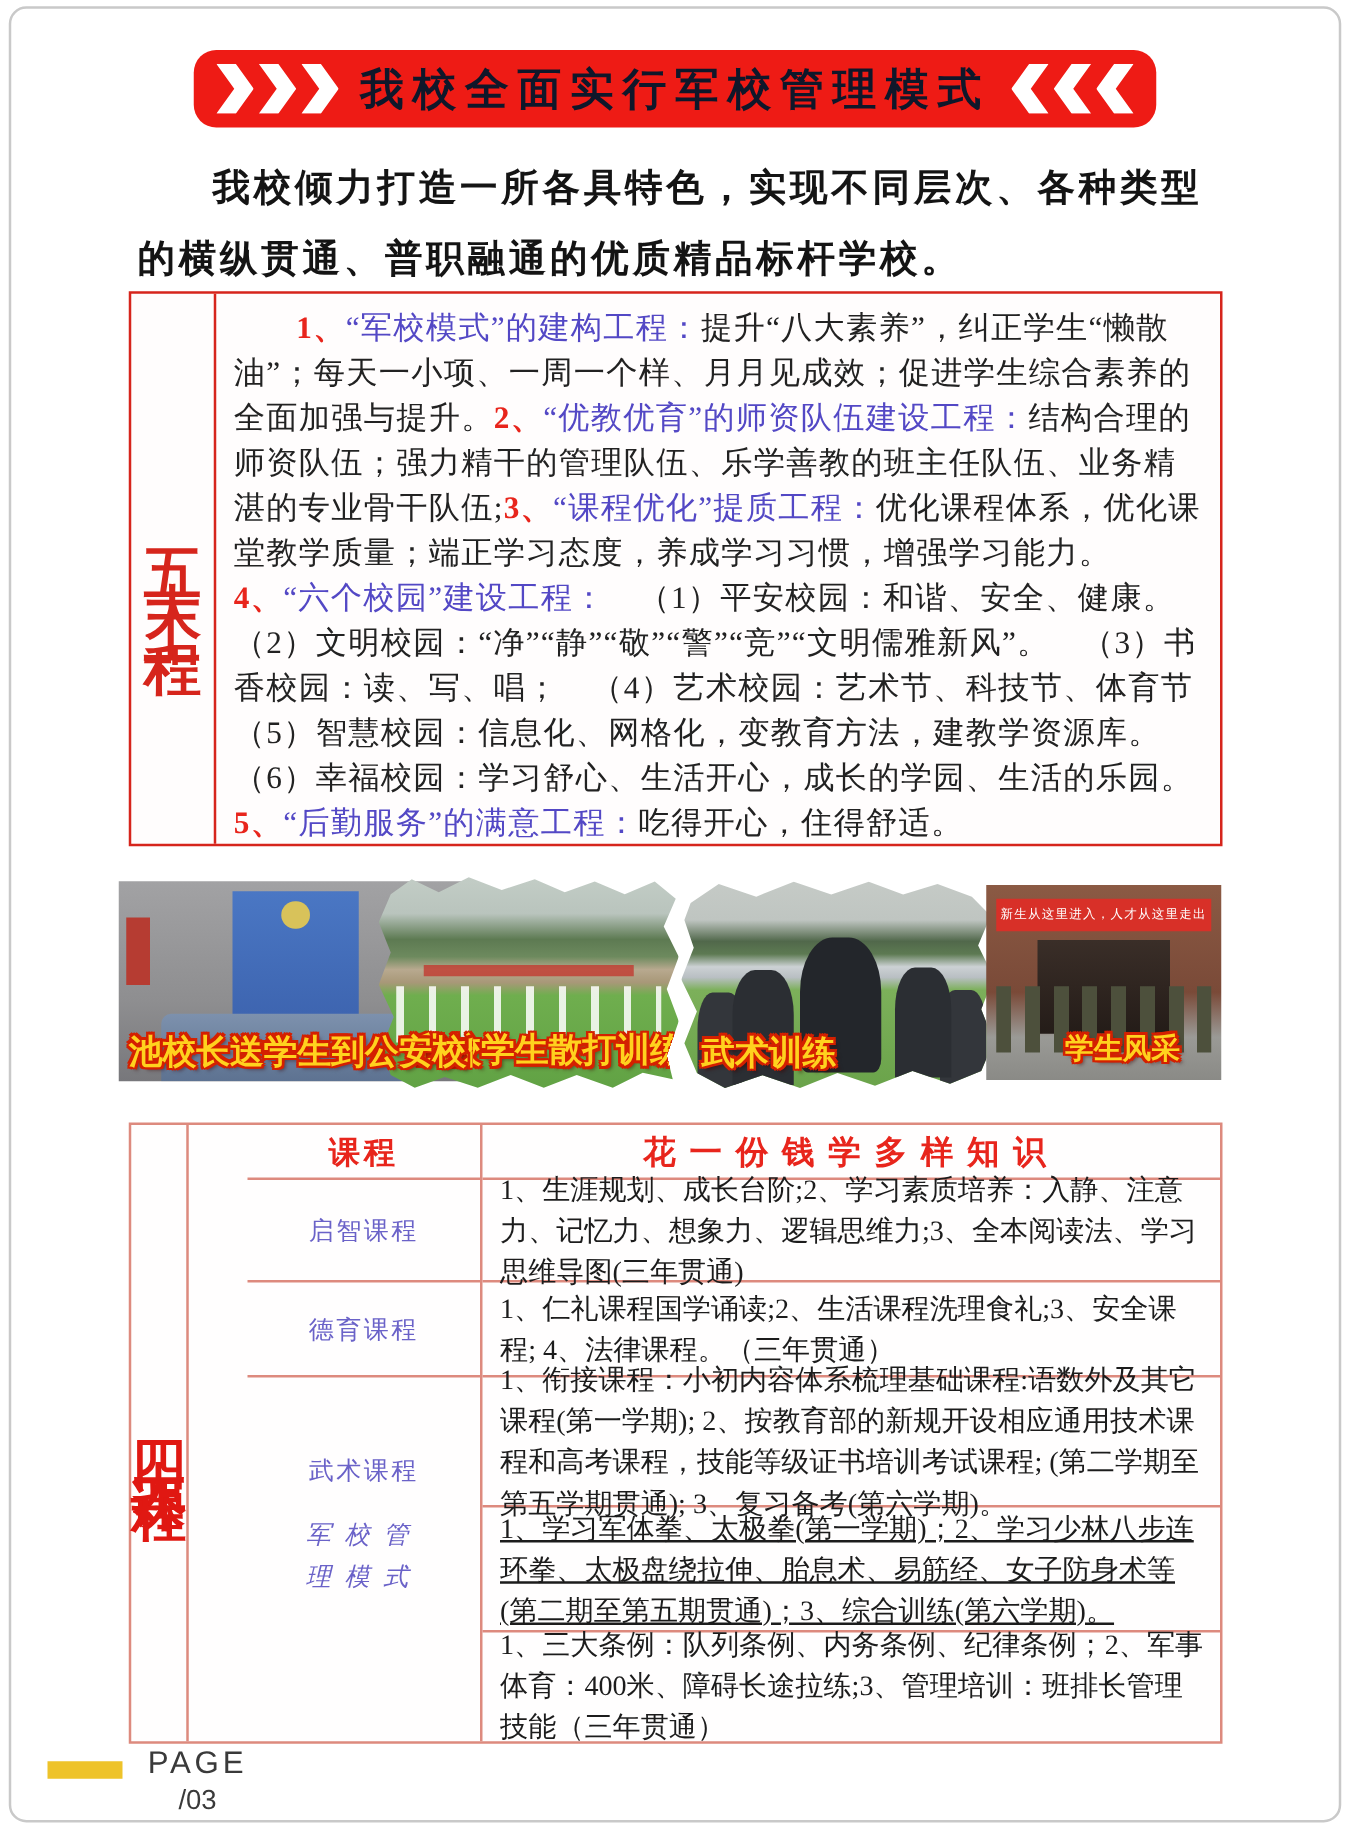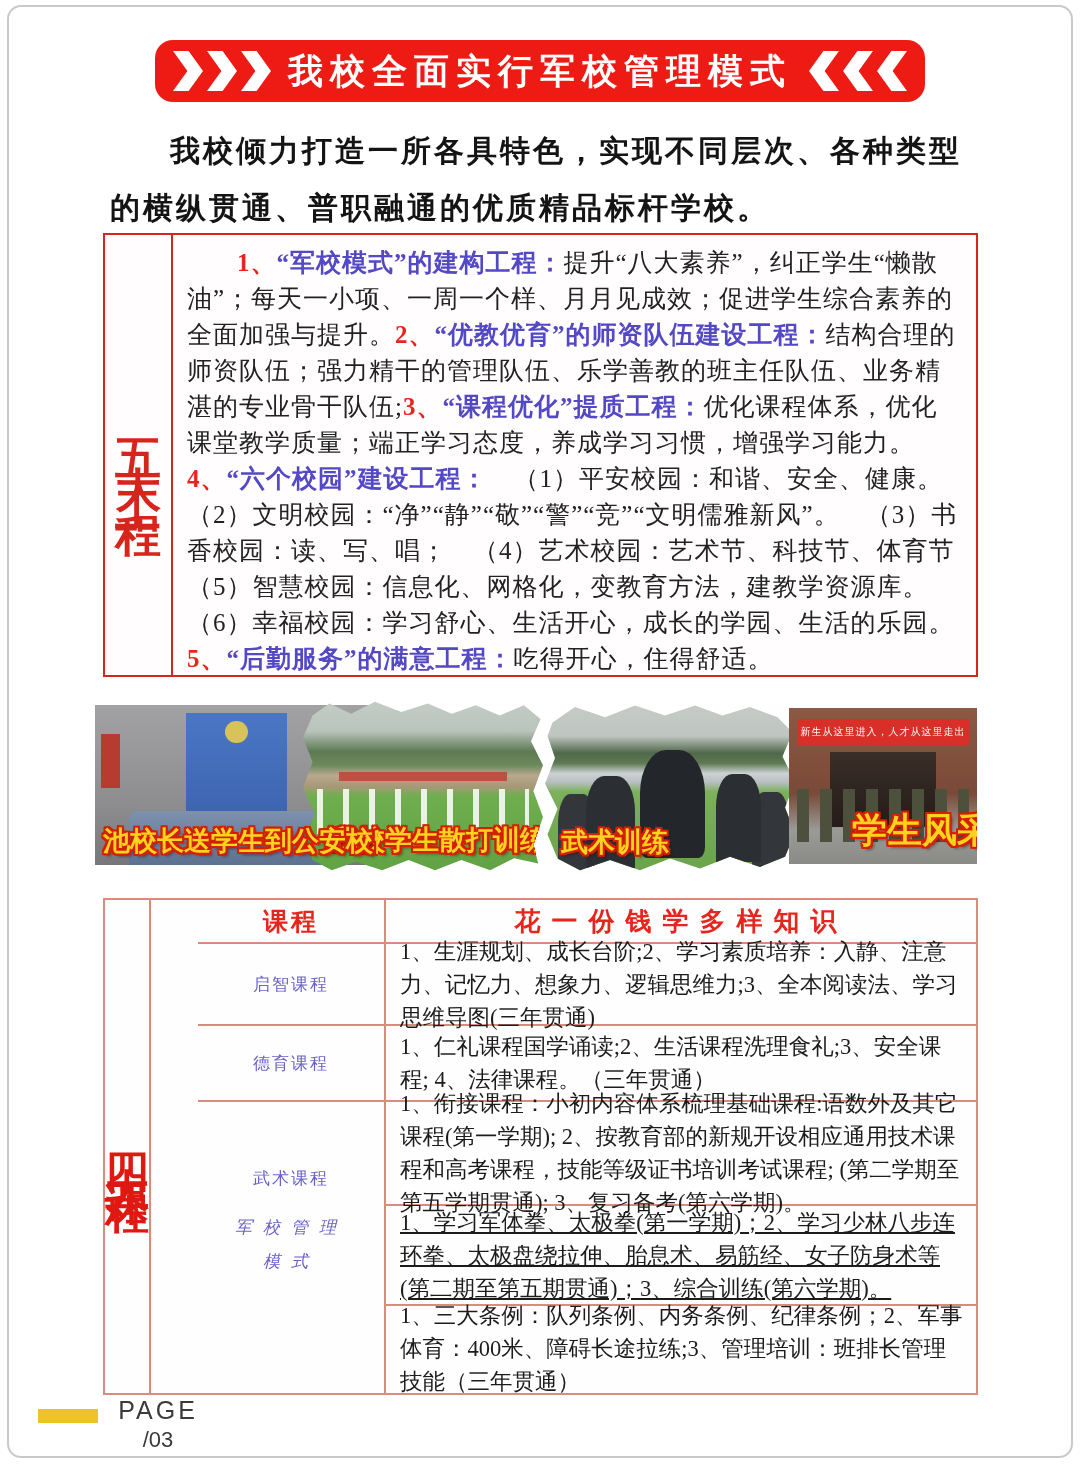--- a/index.html
+++ b/index.html
@@ -11,21 +11,21 @@
     border: 2px solid #c9c9c9; border-radius: 14px; pointer-events: none;
   }
 
   
   .banner {
     position: absolute; left: 155px; top: 40px; width: 770px; height: 62px;
     background: #ee1b15; border-radius: 18px;
     display: flex; align-items: center; justify-content: center; gap: 7px;
   }
   .banner-title {
-    color: #ffffff; font-size: 35px; font-weight: bold; letter-spacing: 7px;
+    color: #0f172a; font-size: 35px; font-weight: bold; letter-spacing: 7px;
     font-family: "Liberation Sans", sans-serif; white-space: nowrap; padding: 0 10px;
   }
   .chev { width: 30px; height: 40px; background: #ffffff; display: inline-block; }
   .chev-r { clip-path: polygon(0 0, 52% 0, 100% 50%, 52% 100%, 0 100%, 48% 50%); }
   .chev-l { clip-path: polygon(100% 0, 48% 0, 0 50%, 48% 100%, 100% 100%, 52% 50%); }
   .chev-group { display: flex; gap: 4px; }
 
   
   .intro {
     position: absolute; left: 110px; top: 122px; width: 870px;
@@ -46,21 +46,21 @@
     writing-mode: vertical-rl; text-orientation: upright;
     color: #d6251c; font-weight: bold;
   }
   .projects-label-col .v-label { font-size: 46px; letter-spacing: 26px; }
   .projects-content {
     flex: 1; padding: 10px 14px 6px 14px;
     font-size: 25px; line-height: 36px; color: #222222;
     text-indent: 2em; letter-spacing: 1px;
   }
   .seg-red { color: #e8251c; font-weight: bold; }
-  .seg-blue { color: #5348c5; font-weight: bold; }
+  .seg-blue { color: #5348c5; font-weight: normal; }
   .seg-plain { color: #222222; }
 
   
   .photos { position: absolute; left: 0; top: 700px; width: 1080px; height: 172px; }
   .photo { position: absolute; overflow: hidden; }
   .caption {
     position: absolute; z-index: 5; font-weight: bold; color: #ffd21e;
     font-family: "Liberation Sans", sans-serif; white-space: nowrap;
     text-shadow: -2px -2px 0 #d42000, 2px -2px 0 #d42000, -2px 2px 0 #d42000,
                   2px 2px 0 #d42000, 0 2px 0 #d42000, 2px 0 0 #d42000,
@@ -89,41 +89,41 @@
     box-shadow: -62px 18px 0 -8px #2b2e33, 66px 14px 0 -10px #2b2e33, -96px 30px 0 -14px #33363b, 98px 28px 0 -14px #33363b; }
   .photo3 .caption { left: 16px; bottom: 12px; font-size: 27px; }
 
   .photo4 { left: 789px; top: 8px; width: 188px; height: 156px; background: linear-gradient(#8b5a44 0%, #7a4a38 55%, #9a9a96 78%, #8a8a86 100%); }
   .photo4 .door { position: absolute; left: 22%; top: 28%; width: 56%; height: 48%; background: linear-gradient(#3a2e28, #241c18); }
   .photo4 .redbanner { position: absolute; left: 4%; top: 7%; width: 92%; height: 17%; background: #d83028;
     color: #ffffff; font-size: 10px; line-height: 26px; text-align: center; white-space: nowrap; overflow: hidden;
     font-family: "Liberation Sans", sans-serif; letter-spacing: 1px; }
   .photo4 .troops { position: absolute; left: 4%; bottom: 14%; width: 92%; height: 34%;
     background: repeating-linear-gradient(90deg, #4d503c 0 12px, transparent 12px 23px); }
-  .photo4 .caption { left: 42px; bottom: 10px; font-size: 35px; padding-left: 21px; }
+  .photo4 .caption { left: 42px; bottom: 10px; font-size: 23px; padding-left: 21px; }
 
   
   .courses {
     position: absolute; left: 103px; top: 898px; width: 875px; height: 497px;
     border: 2px solid #dd8a7e; display: flex; background: #fffefe;
   }
   .col-a { width: 46px; border-right: 2px solid #dd8a7e; display: flex; align-items: center; justify-content: center; }
   .col-a .v-label { font-size: 44px; letter-spacing: 14px; color: #e01812; }
   .col-b { width: 188px; border-right: 2px solid #dd8a7e; display: flex; flex-direction: column; margin-left: 47px; }
   .col-c { flex: 1; display: flex; flex-direction: column; }
   .cell { display: flex; align-items: center; }
   .bb { border-bottom: 2px solid #dd8a7e; }
   .h-hdr { height: 44px; }
   .h-r1 { height: 82px; } .h-r2 { height: 76px; } .h-r3 { height: 104px; }
   .h-r4 { height: 100px; text-decoration: underline; } .h-r5 { height: 85px; }
   .h-r45 { height: 185px; }
   .hdr-cell { justify-content: center; color: #e8251c; font-weight: bold; }
   .hdr-c1 { font-size: 25px; letter-spacing: 3px; }
   .hdr-c2 { font-size: 26px; letter-spacing: 11px; }
-  .row-label { justify-content: center; color: #6a62c8; font-size: 17px; letter-spacing: 2px; text-align: center; }
+  .row-label { justify-content: center; color: #6a62c8; font-size: 20px; letter-spacing: 2px; text-align: center; }
   .row-label.wrap2 { letter-spacing: 11px; }
   .row-label.wrap2 span { display: block; max-width: 112px; line-height: 34px; font-style: italic; }
   .merged-labels { display: flex; flex-direction: column; }
   .merged-labels .sub1 { height: 100px; display: flex; align-items: flex-end; justify-content: center; padding-bottom: 12px; }
   .merged-labels .sub2 { height: 85px; display: flex; align-items: center; justify-content: center; }
   .row-content { padding: 4px 12px 4px 14px; font-size: 22.5px; line-height: 33px; color: #1c1c1c; }
 
   
   .footer-bar { position: absolute; left: 38px; top: 1409px; width: 60px; height: 14px; background: #eec32a; }
   .footer-page {

